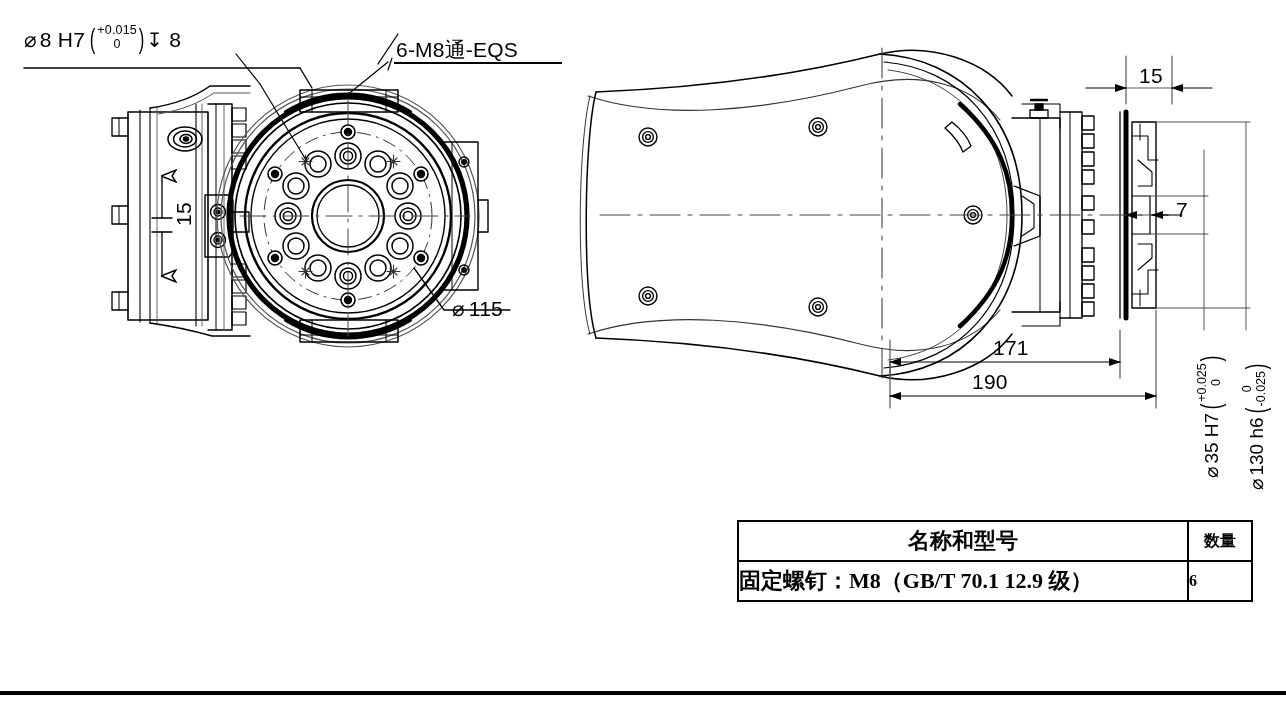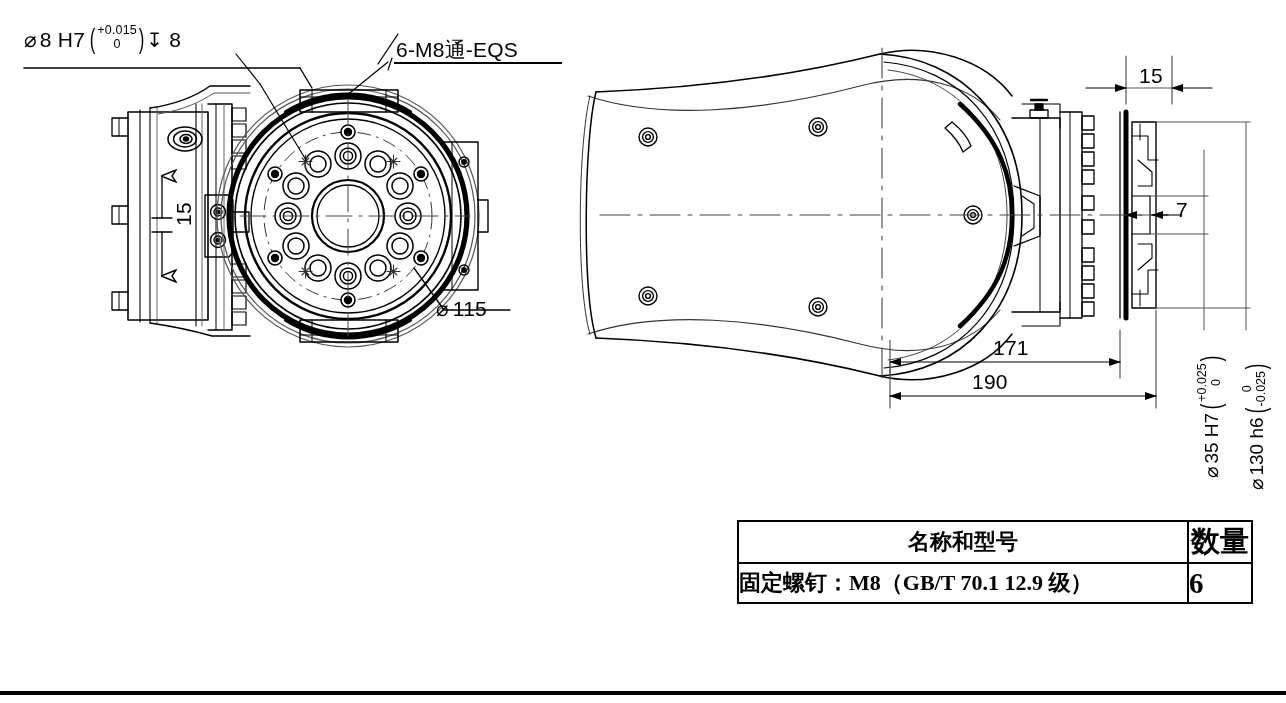--- a/index.html
+++ b/index.html
@@ -24,21 +24,21 @@
     position:absolute;left:737px;top:520px;
     border-collapse:collapse;
     font-family:"Liberation Serif","DejaVu Serif",serif;
   }
   #parts-table th,#parts-table td{
     border:2px solid #000;
     vertical-align:middle;
     padding:0;
   }
   #parts-table .c-name{width:448px;height:38px;font-size:22px;}
-  #parts-table .c-qty{width:62px;height:38px;font-size:29px;}
+  #parts-table .c-qty{width:62px;height:38px;font-size:16px;}
   #parts-table thead th{font-weight:bold;font-size:23px;height:40px;}
   #parts-table tbody td{font-weight:bold;}
 
   
   .page-rule{position:absolute;left:0;top:691px;width:1286px;height:4px;background:#000;}
 </style>
 </head>
 <body>
 
 <div class="layer">
@@ -403,21 +403,21 @@
   <span class="tolwrap">
     <span>⌀</span><span style="display:inline-block;width:3px"></span><span>8</span>&nbsp;<span>H7</span><span style="display:inline-block;width:3px"></span><span class="paren">(</span><span class="tol"><span>+0.015</span><br><span>0</span></span><span class="paren">)</span><span style="font-size:20px">↧</span>&nbsp;<span>8</span>
   </span>
 </div>
 
 <div class="lbl dim" style="left:396px;top:36px;">
   <span>6-M8通-EQS</span>
 </div>
 <div style="position:absolute;left:394px;top:62px;width:168px;height:2px;background:#000;"></div>
 
-<div class="lbl dim" style="left:436px;top:297px;">
+<div class="lbl dim" style="left:452px;top:297px;">
   <span>⌀</span><span style="display:inline-block;width:4px"></span><span>115</span>
 </div>
 
 <div class="lbl dim" style="left:172px;top:202px;">
   <span style="display:inline-block;transform:rotate(-90deg);transform-origin:center;">15</span>
 </div>
 
 <div class="lbl dim" style="left:1139px;top:64px;">
   <span>15</span>
 </div>

